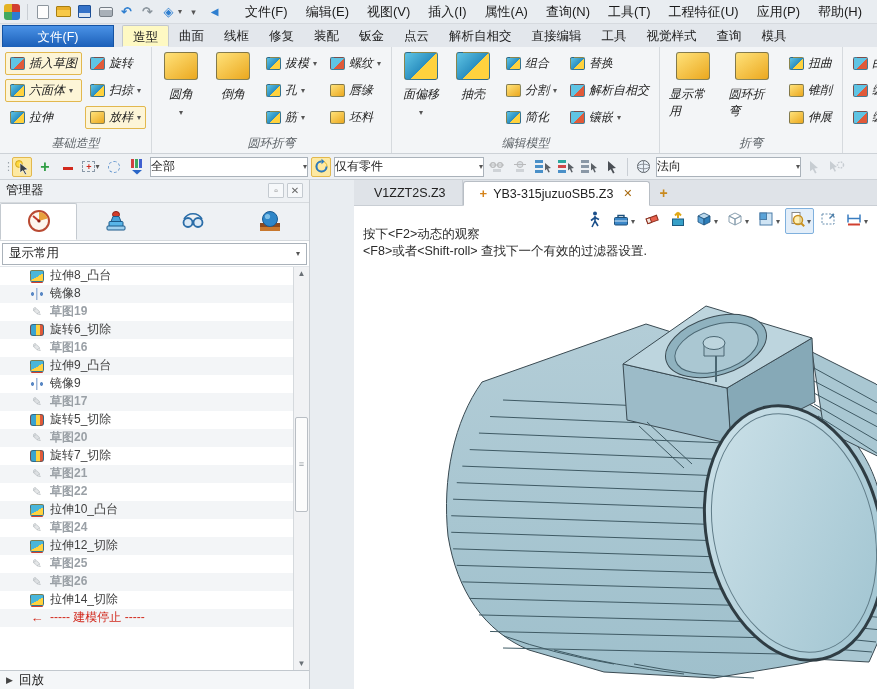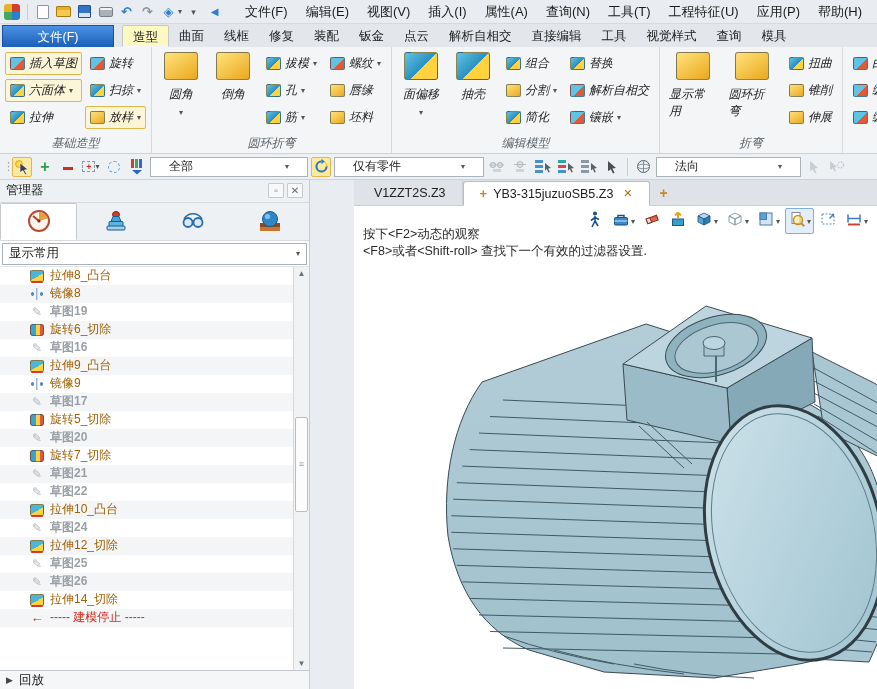--- a/index.html
+++ b/index.html
@@ -48,38 +48,38 @@
 
   
   .seltb{height:26px;background:#eef1f4;border-bottom:1px solid #cdd2d7;display:flex;align-items:center;gap:3px;padding:0 3px;}
   .grip{font-size:11px;color:#9aa2aa;letter-spacing:-2px;width:6px;}
   .tbtn{min-width:20px;height:20px;display:flex;align-items:center;justify-content:center;border:1px solid transparent;border-radius:2px;font-size:13px;}
   .tbtn.hl{background:#fde9a2;border-color:#e2b84e;}
   .plusg{color:#2f9e44;font-weight:bold;font-size:16px;line-height:14px;}
   .minusr{color:#d22a1e;font-size:10px;}
   .marq{width:13px;height:11px;border:1px dashed #8a99a8;display:flex;align-items:center;justify-content:center;font-size:9px;color:#d22a1e;font-weight:bold;}
   .dcircle{width:12px;height:12px;border:1.5px dashed #6a9ad0;border-radius:50%;}
-  .combo{height:20px;background:#fff;border:1px solid #aab2ba;display:flex;align-items:center;justify-content:space-between;padding:0 18px;font-size:12px;color:#222;}
+  .combo{height:20px;background:#fff;border:1px solid #aab2ba;display:flex;align-items:center;justify-content:space-between;padding:0 0;font-size:12px;color:#222;}
   .w158{width:158px;}  .w150{width:150px;}  .w145{width:145px;}
   .dis{opacity:.45;}
   .sep2{width:1px;height:18px;background:#c9ced4;margin:0 2px;}
 
   
   .main{display:flex;height:509px;}
   .manager{width:310px;background:#fff;border-right:1px solid #c8cdd2;display:flex;flex-direction:column;}
   .mgr-header{height:23px;background:#eef1f4;border-bottom:1px solid #d6dade;display:flex;align-items:center;padding:0 6px;font-size:12.5px;color:#222;}
   .mgr-header .sp{flex:1;}
   .mgr-hbtn{width:16px;height:15px;font-size:10px;color:#666;display:flex;align-items:center;justify-content:center;border:1px solid #c4cad0;background:#f6f8fa;margin-left:3px;border-radius:1px;}
   .mgr-tabs{height:38px;background:#eef1f4;display:flex;align-items:stretch;border-bottom:1px solid #d6dade;}
   .mtab{width:77px;display:flex;align-items:center;justify-content:center;}
   .mtab.active{background:#fff;border:1px solid #c4cad0;border-bottom:1px solid #fff;border-radius:2px 2px 0 0;}
   .mgr-combo{height:22px;margin:2px 2px 1px 2px;border:1px solid #aab2ba;background:#fff;display:flex;align-items:center;justify-content:space-between;padding:0 6px;font-size:12.5px;color:#222;}
   .tree{position:relative;height:405px;border-top:1px solid #e2e6ea;overflow:hidden;background:#fff;}
   .trows{position:absolute;left:0;top:0;right:16px;}
-  .trow{height:18px;display:flex;align-items:center;gap:6px;padding-left:30px;font-size:12px;color:#a16207;white-space:nowrap;}
+  .trow{height:18px;display:flex;align-items:center;gap:6px;padding-left:30px;font-size:12px;color:#404040;white-space:nowrap;}
   .trow:nth-child(even){background:#f3f5f7;}
   .trow.gray{color:#9aa0a6;}
   .trow.stop{color:#d22a1e;}
   .tic{width:14px;height:12px;flex:none;display:flex;align-items:center;justify-content:center;font-size:12px;}
   .tic.extrude{background:linear-gradient(150deg,#49b6da 0 55%,#ffd23e 55%);border:1px solid rgba(40,70,90,.6);border-radius:2px;box-shadow:0 2px 0 -1px #d23f31;}
   .tic.revolve{background:linear-gradient(90deg,#3aa4cf 0 40%,#ffd23e 40% 72%,#e05a3a 72%);border:1px solid rgba(40,70,90,.6);border-radius:3px;}
   .tic.mirror{background:
       radial-gradient(circle at 2.5px 6px,#5b89c5 1.5px,transparent 2px),
       radial-gradient(circle at 11.5px 6px,#5b89c5 1.5px,transparent 2px),
       linear-gradient(#9db6d8,#9db6d8) center/1.5px 100% no-repeat;}

